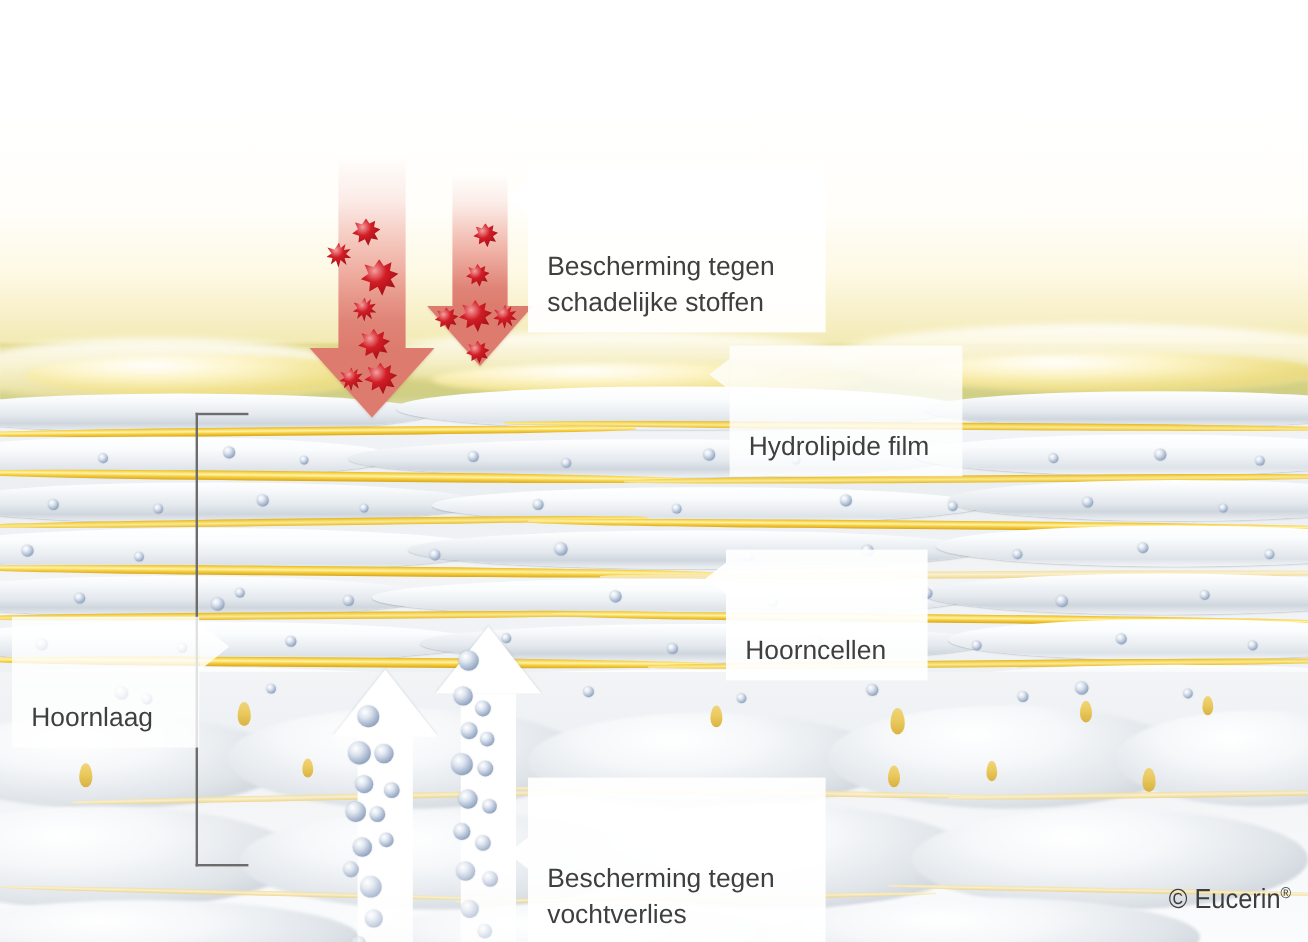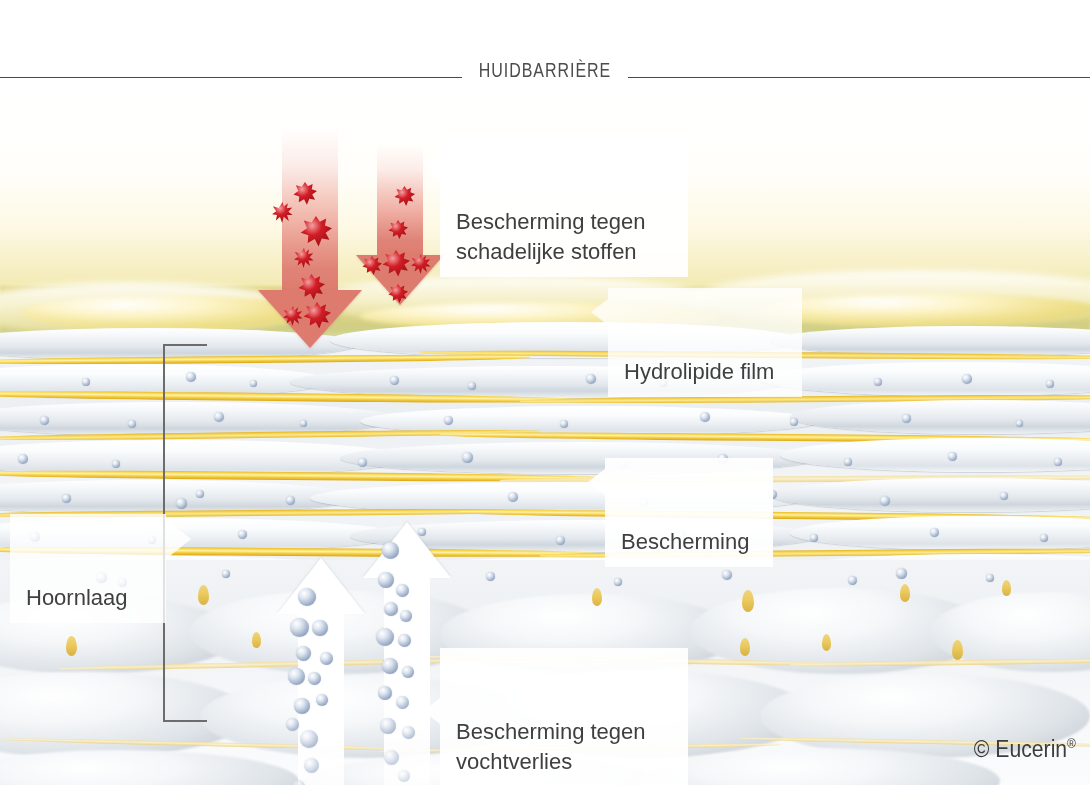--- a/index.html
+++ b/index.html
@@ -431,38 +431,33 @@
   </div>
 
   <div class="label translucent" style="left:608px;top:288px;width:162px;">
     <span class="nib nib-left translucent" style="top:11px;"></span>
     <span>Hydrolipide film</span>
   </div>
 
 
   <div class="label" style="left:605px;top:458px;width:136px;">
     <span class="nib nib-left" style="top:11px;"></span>
-    <span>Bescherming</span>
+    <span>Hoorncellen</span>
   </div>
 
   <div class="label translucent" style="left:10px;top:514px;width:124px;">
     <span class="nib nib-right" style="top:5px;"></span>
     <span>Hoornlaag</span>
   </div>
 
   <div class="label" style="left:440px;top:648px;width:216px;">
     <span class="nib nib-left" style="top:50px;"></span>
     <span>Bescherming tegen
 vochtverlies</span>
   </div>
 
-  <div id="header">
-    <div class="rule left"></div>
-    <div class="rule right"></div>
-    <div class="title">HUIDBARRIÈRE</div>
-  </div>
 
   <div id="copyright">
     <span>©</span>
     <span>Eucerin</span><sup>®</sup>
   </div>
 
 </div>
 
 </body></html>

